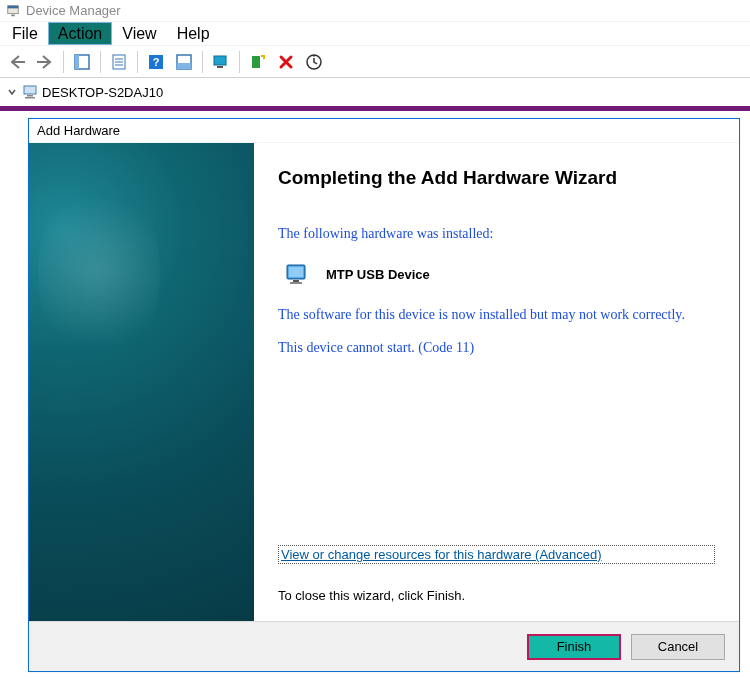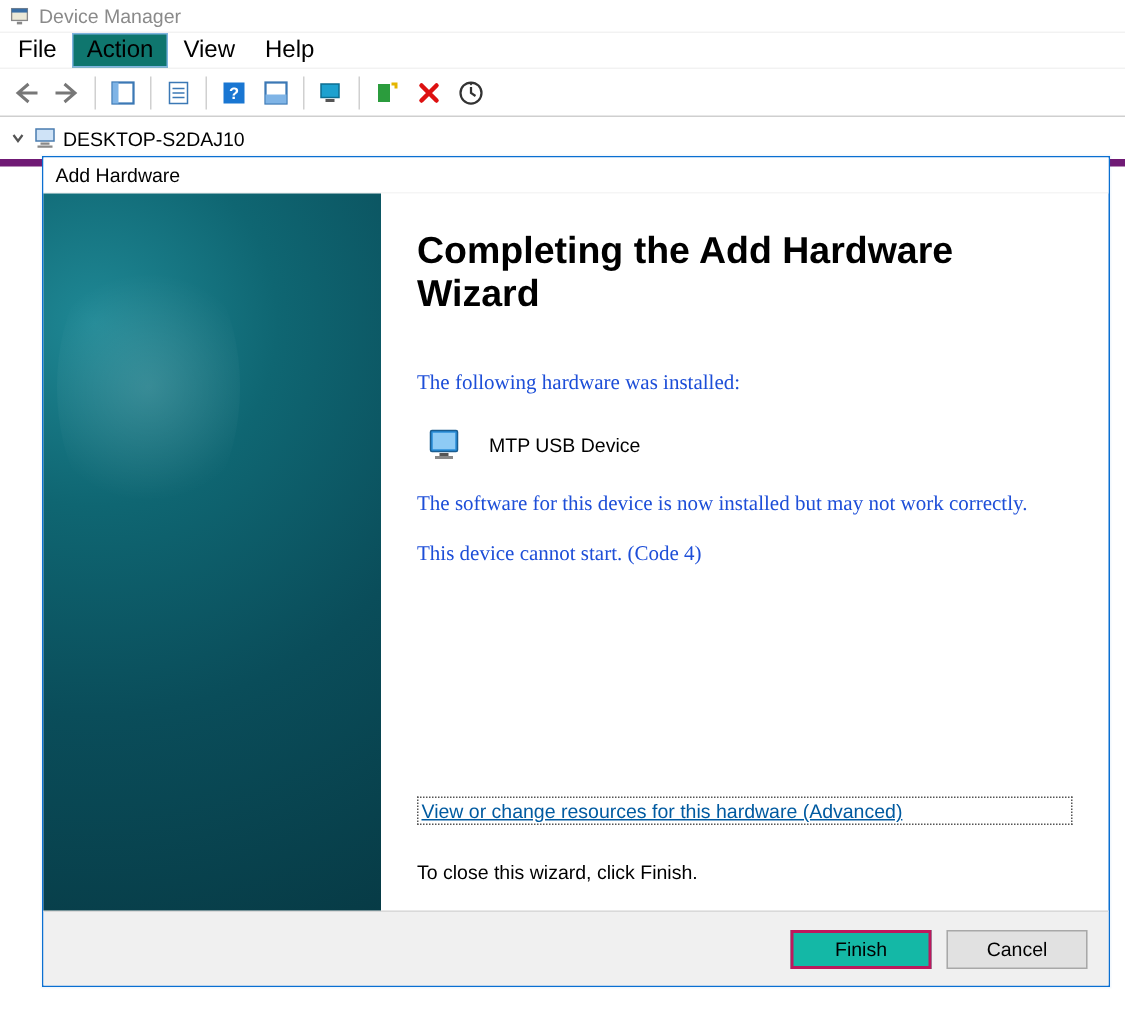--- a/index.html
+++ b/index.html
@@ -75,21 +75,21 @@
     display: inline-flex; align-items: center; justify-content: center;
   }
   .chevron svg { width: 10px; height: 10px; }
   .pc-icon { width: 16px; height: 16px; }
   .pc-icon svg { width: 16px; height: 16px; }
 
   
   .wizard {
     position: absolute;
     left: 28px;
-    top: 104px;
+    top: 118px;
     width: 712px;
     height: 554px;
     border: 1px solid #0a6fd1;
     background: #fff;
     display: flex;
     flex-direction: column;
     box-shadow: 0 0 0 1px rgba(10,111,209,0.05);
   }
   .wizard-title {
     height: 24px;
@@ -117,29 +117,30 @@
     background: radial-gradient(circle, rgba(255,255,255,0.14) 0%, rgba(255,255,255,0) 65%);
     pointer-events:none;
   }
   .wizard-content {
     flex: 1;
     padding: 24px 24px 10px 24px;
     display: flex;
     flex-direction: column;
   }
   .wizard-heading {
-    font-size: 25px;
+    font-size: 19px;
     font-weight: 700;
     color: #000;
     margin-bottom: 36px;
   }
   .wizard-text { font-size: 14px; color: #1d4ed8; margin-bottom: 14px; line-height: 1.35; font-family: Liberation Serif, serif; }
   .hw-row {
     display: flex; align-items: center; gap: 16px;
     padding: 4px 0 18px 6px;
+    font-weight: bold;
   }
   .hw-icon { width: 26px; height: 26px; }
   .hw-icon svg { width: 26px; height: 26px; }
   .wizard-spacer { flex: 1; }
   .wizard-link {
     color: #005aa0;
     text-decoration: underline;
     border: 1px dotted #555;
     padding: 1px 2px;
     display: inline-block;
@@ -301,21 +302,21 @@
             <rect x="3" y="3" width="18" height="14" rx="1" fill="#2a8ed9" stroke="#1a5d90"></rect>
             <rect x="4.5" y="4.5" width="15" height="11" fill="#8ecbf5"></rect>
             <rect x="9" y="18" width="6" height="2" fill="#555"></rect>
             <rect x="6" y="20" width="12" height="2" fill="#888"></rect>
           </svg>
         </span>
         <span>MTP USB Device</span>
       </div>
 
       <div class="wizard-text">The software for this device is now installed but may not work correctly.</div>
-      <div class="wizard-text">This device cannot start. (Code 4)</div>
+      <div class="wizard-text">This device cannot start. (Code 11)</div>
 
       <div class="wizard-spacer"></div>
 
       <a class="wizard-link">View or change resources for this hardware (Advanced)</a>
 
       <div class="wizard-close-text">To close this wizard, click Finish.</div>
     </div>
   </div>
   <div class="wizard-buttons">
     <button class="btn primary">Finish</button>

